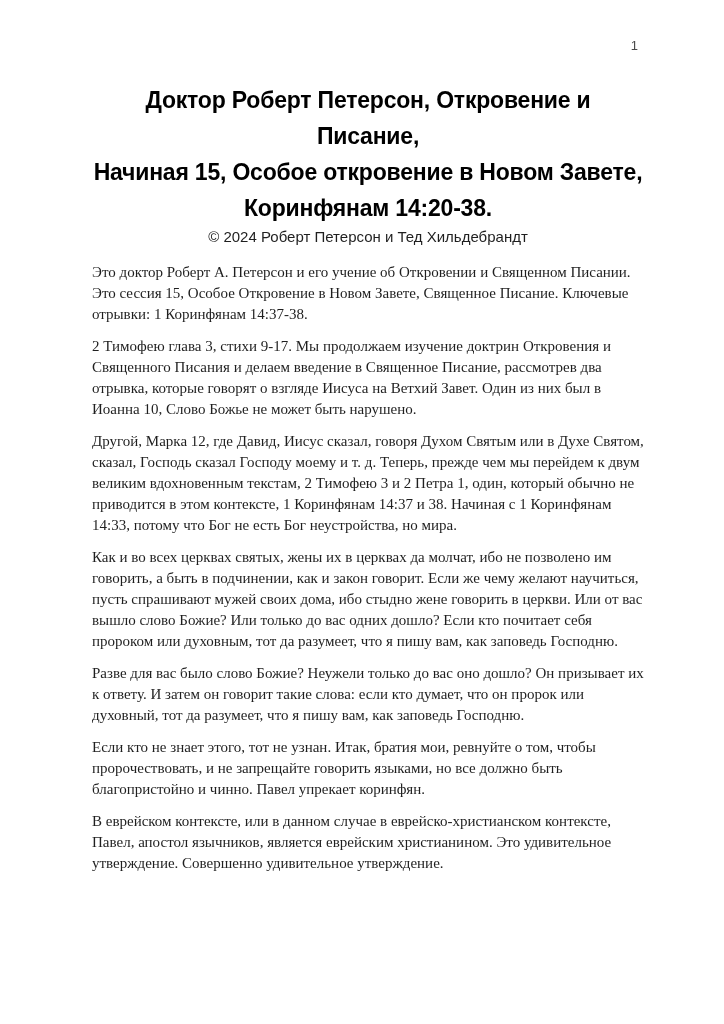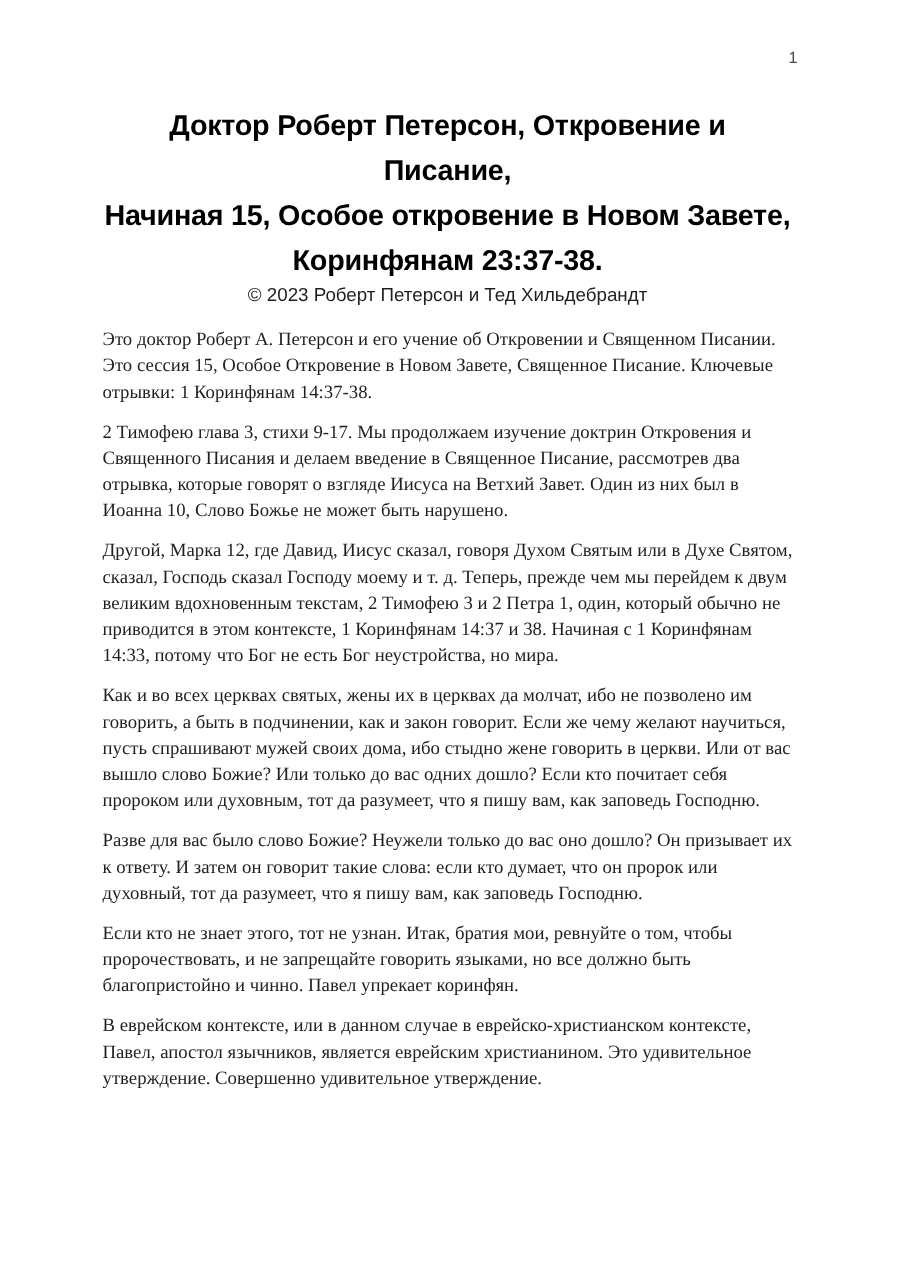--- a/index.html
+++ b/index.html
@@ -18,21 +18,21 @@
   .page-number {
     position: absolute;
     top: 38px;
     right: 86px;
     font-size: 13px;
     line-height: 15px;
     color: #4a4a4a;
   }
   .content {
     position: absolute;
-    left: 82px;
+    left: 92px;
     top: 82px;
     width: 552px;
   }
   .title {
     margin: 0;
     font-size: 23px;
     line-height: 36px;
     font-weight: bold;
     text-align: center;
     color: #000000;
@@ -65,24 +65,24 @@
 
 <div class="page">
 
   <div class="page-number">1</div>
 
   <div class="content">
 
     <h1 class="title">
       <span class="title-line">Доктор Роберт Петерсон, Откровение и Писание,</span>
       <span class="title-line">Начиная 15, Особое откровение в Новом Завете,</span>
-      <span class="title-line">Коринфянам 23:37-38.</span>
+      <span class="title-line">Коринфянам 14:20-38.</span>
     </h1>
 
-    <div class="copyright">© 2023 Роберт Петерсон и Тед Хильдебрандт</div>
+    <div class="copyright">© 2024 Роберт Петерсон и Тед Хильдебрандт</div>
 
     <div class="body-text">
       <p>Это доктор Роберт А. Петерсон и его учение об Откровении и Священном Писании. Это сессия 15, Особое Откровение в Новом Завете, Священное Писание. Ключевые отрывки: 1 Коринфянам 14:37-38.</p>
       <p>2 Тимофею глава 3, стихи 9-17. Мы продолжаем изучение доктрин Откровения и Священного Писания и делаем введение в Священное Писание, рассмотрев два отрывка, которые говорят о взгляде Иисуса на Ветхий Завет. Один из них был в Иоанна 10, Слово Божье не может быть нарушено.</p>
       <p>Другой, Марка 12, где Давид, Иисус сказал, говоря Духом Святым или в Духе Святом, сказал, Господь сказал Господу моему и т. д. Теперь, прежде чем мы перейдем к двум великим вдохновенным текстам, 2 Тимофею 3 и 2 Петра 1, один, который обычно не приводится в этом контексте, 1 Коринфянам 14:37 и 38. Начиная с 1 Коринфянам 14:33, потому что Бог не есть Бог неустройства, но мира.</p>
       <p>Как и во всех церквах святых, жены их в церквах да молчат, ибо не позволено им говорить, а быть в подчинении, как и закон говорит. Если же чему желают научиться, пусть спрашивают мужей своих дома, ибо стыдно жене говорить в церкви. Или от вас вышло слово Божие? Или только до вас одних дошло? Если кто почитает себя пророком или духовным, тот да разумеет, что я пишу вам, как заповедь Господню.</p>
       <p>Разве для вас было слово Божие? Неужели только до вас оно дошло? Он призывает их к ответу. И затем он говорит такие слова: если кто думает, что он пророк или духовный, тот да разумеет, что я пишу вам, как заповедь Господню.</p>
       <p>Если кто не знает этого, тот не узнан. Итак, братия мои, ревнуйте о том, чтобы пророчествовать, и не запрещайте говорить языками, но все должно быть благопристойно и чинно. Павел упрекает коринфян.</p>
       <p>В еврейском контексте, или в данном случае в еврейско-христианском контексте, Павел, апостол язычников, является еврейским христианином. Это удивительное утверждение. Совершенно удивительное утверждение.</p>
     </div>

